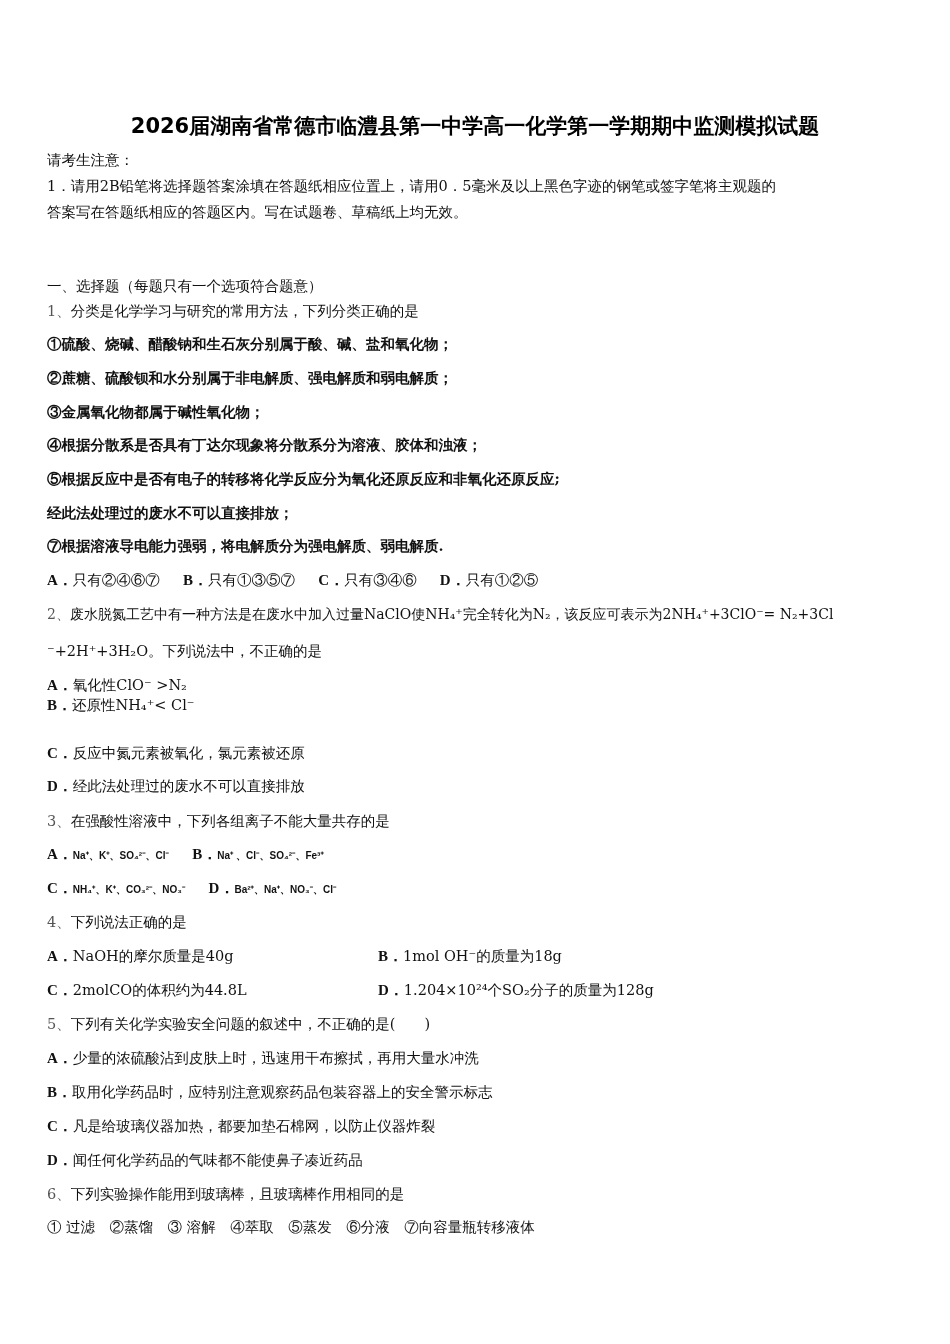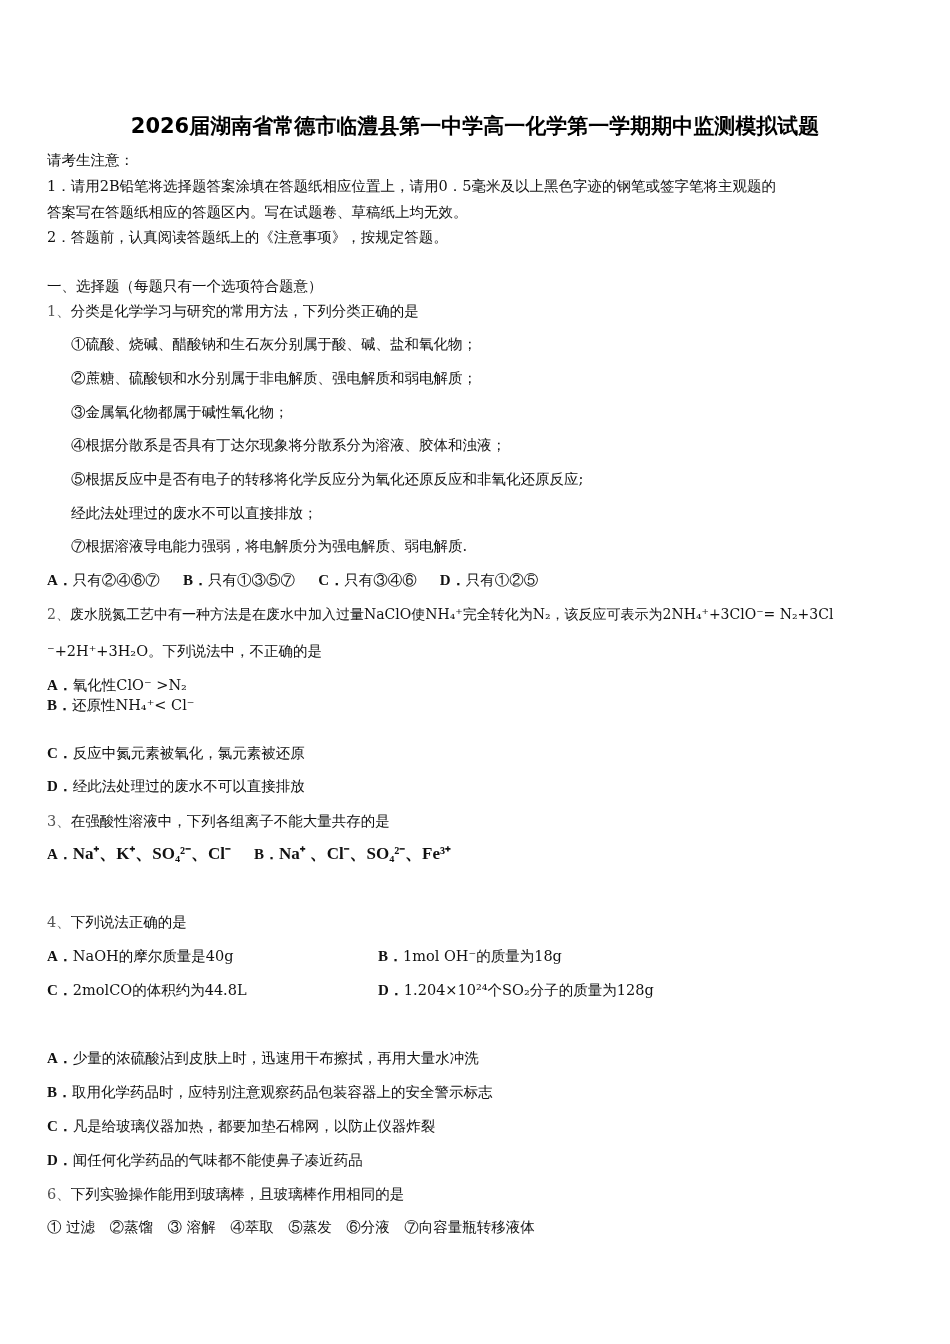--- a/index.html
+++ b/index.html
@@ -12,35 +12,34 @@
   .title {
     position: absolute; left: 0; top: 112px; width: 950px; text-align: center;
     font-family: "DejaVu Sans", "Liberation Sans", sans-serif;
     font-weight: bold; font-size: 21px; letter-spacing: 0px; color: #000;
   }
   .line {
     position: absolute; left: 47px; white-space: nowrap;
     font-size: 14.5px; line-height: 20px; color: #111;
   }
   .qnum { color: #555; }
-  .bold { font-weight: normal; margin-left: 24px; }
+  .bold { font-weight: bold; }
   .optlabel { font-weight: bold; font-family: "Liberation Serif", serif; font-size: 15px; }
-  .chem { font-family: Liberation Serif, serif; font-weight: bold; font-size: 17px; }
+  .chem { font-family: Liberation Sans, sans-serif; font-weight: bold; font-size: 10px; }
 </style>
 </head>
 <body>
 
 <div class="page">
 
   <div class="title">2026届湖南省常德市临澧县第一中学高一化学第一学期期中监测模拟试题</div>
 
   <div class="line" style="top:150px">请考生注意：</div>
   <div class="line" style="top:176px">1．请用2B铅笔将选择题答案涂填在答题纸相应位置上，请用0．5毫米及以上黑色字迹的钢笔或签字笔将主观题的</div>
   <div class="line" style="top:202px">答案写在答题纸相应的答题区内。写在试题卷、草稿纸上均无效。</div>
-  <div class="line" style="top:227px">2．答题前，认真阅读答题纸上的《注意事项》，按规定答题。</div>
 
   <div class="line" style="top:276px">一、选择题（每题只有一个选项符合题意）</div>
 
   <div class="line" style="top:301px">
     <span class="qnum">1、</span><span>分类是化学学习与研究的常用方法，下列分类正确的是</span>
   </div>
   <div class="line bold" style="top:334px">①硫酸、烧碱、醋酸钠和生石灰分别属于酸、碱、盐和氧化物；</div>
   <div class="line bold" style="top:368px">②蔗糖、硫酸钡和水分别属于非电解质、强电解质和弱电解质；</div>
   <div class="line bold" style="top:402px">③金属氧化物都属于碱性氧化物；</div>
   <div class="line bold" style="top:435px">④根据分散系是否具有丁达尔现象将分散系分为溶液、胶体和浊液；</div>
@@ -75,37 +74,45 @@
   </div>
 
   <div class="line" style="top:811px">
     <span class="qnum">3、</span><span>在强酸性溶液中，下列各组离子不能大量共存的是</span>
   </div>
   <div class="line" style="top:844px">
     <span class="optlabel">A．</span><span class="chem">Na⁺、K⁺、SO₄²⁻、Cl⁻</span>
     <span style="display:inline-block;width:14px"></span>
     <span class="optlabel">B．</span><span class="chem">Na⁺ 、Cl⁻、SO₄²⁻、Fe³⁺</span>
   </div>
+  <div class="line" style="top:878px">
+    <span class="optlabel">C．</span><span class="chem">NH₄⁺、K⁺、CO₃²⁻、NO₃⁻</span>
+    <span style="display:inline-block;width:14px"></span>
+    <span class="optlabel">D．</span><span class="chem">Ba²⁺、Na⁺、NO₃⁻、Cl⁻</span>
+  </div>
 
   <div class="line" style="top:912px">
     <span class="qnum">4、</span><span>下列说法正确的是</span>
   </div>
   <div class="line" style="top:946px">
     <span class="optlabel">A．</span><span>NaOH的摩尔质量是40g</span>
   </div>
   <div class="line" style="top:946px;left:378px">
     <span class="optlabel">B．</span><span>1mol OH⁻的质量为18g</span>
   </div>
   <div class="line" style="top:980px">
     <span class="optlabel">C．</span><span>2molCO的体积约为44.8L</span>
   </div>
   <div class="line" style="top:980px;left:378px">
     <span class="optlabel">D．</span><span>1.204×10²⁴个SO₂分子的质量为128g</span>
   </div>
 
+  <div class="line" style="top:1014px">
+    <span class="qnum">5、</span><span>下列有关化学实验安全问题的叙述中，不正确的是(　　)</span>
+  </div>
   <div class="line" style="top:1082px">
     <span class="optlabel">B．</span><span>取用化学药品时，应特别注意观察药品包装容器上的安全警示标志</span>
   </div>
   <div class="line" style="top:1048px">
     <span class="optlabel">A．</span><span>少量的浓硫酸沾到皮肤上时，迅速用干布擦拭，再用大量水冲洗</span>
   </div>
   <div class="line" style="top:1150px">
     <span class="optlabel">D．</span><span>闻任何化学药品的气味都不能使鼻子凑近药品</span>
   </div>
   <div class="line" style="top:1116px">

